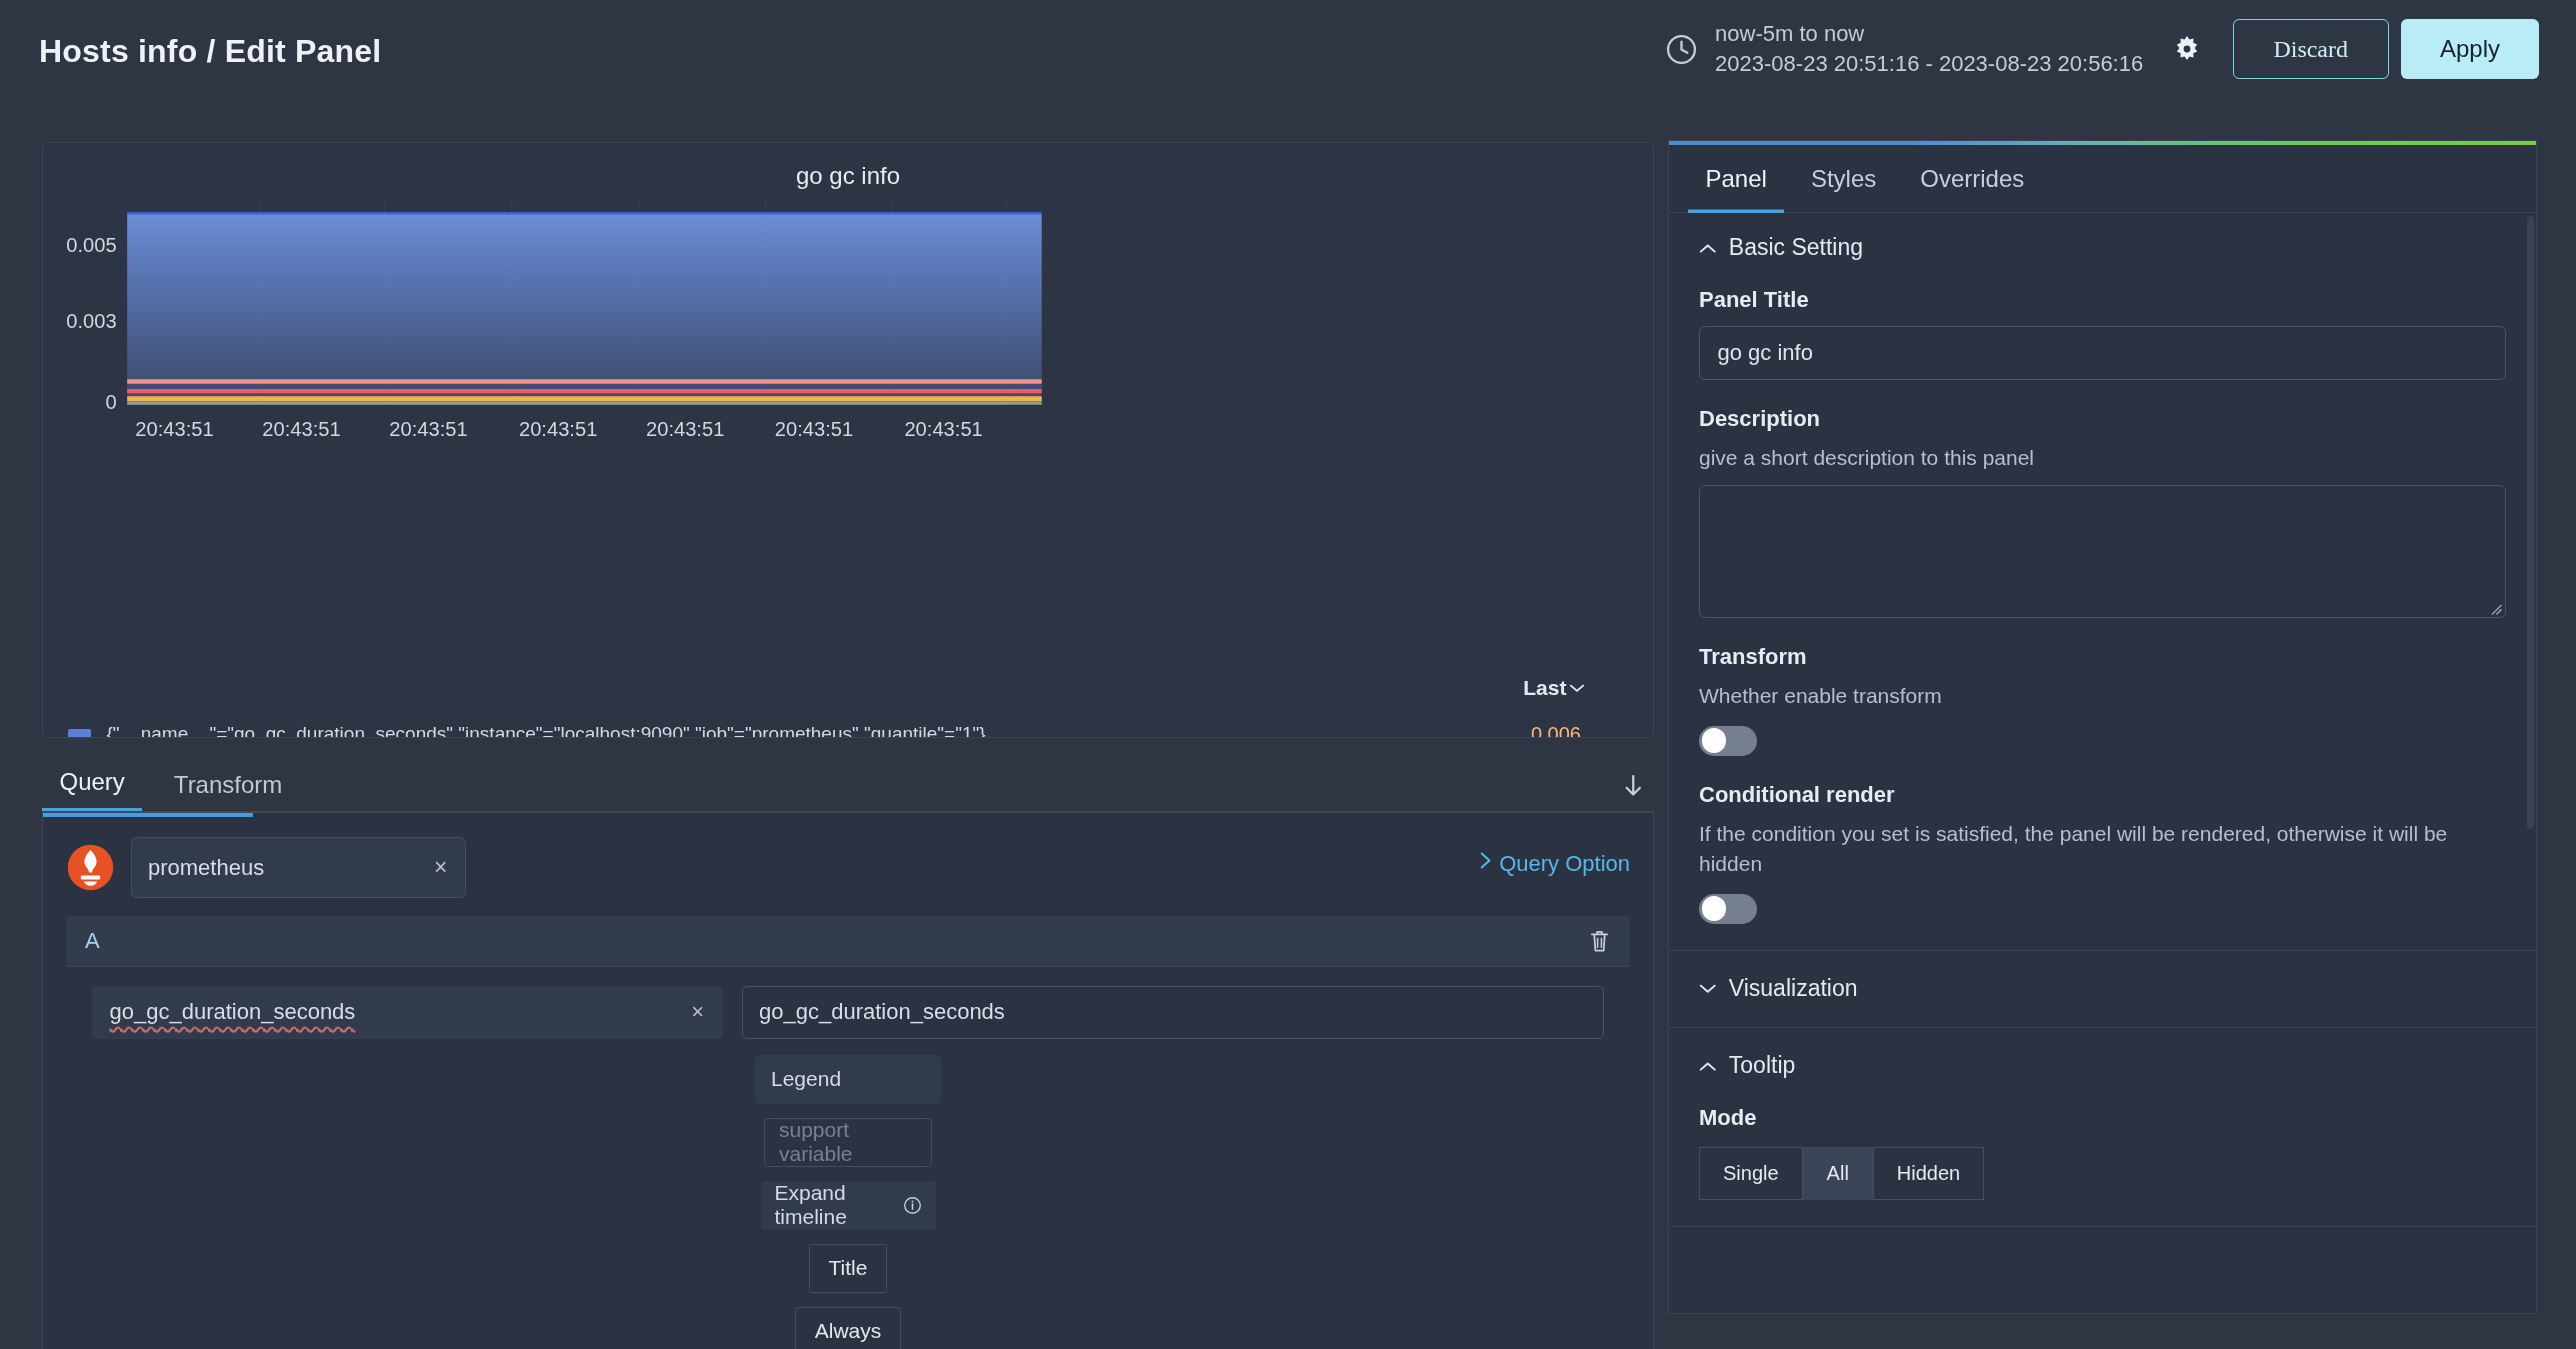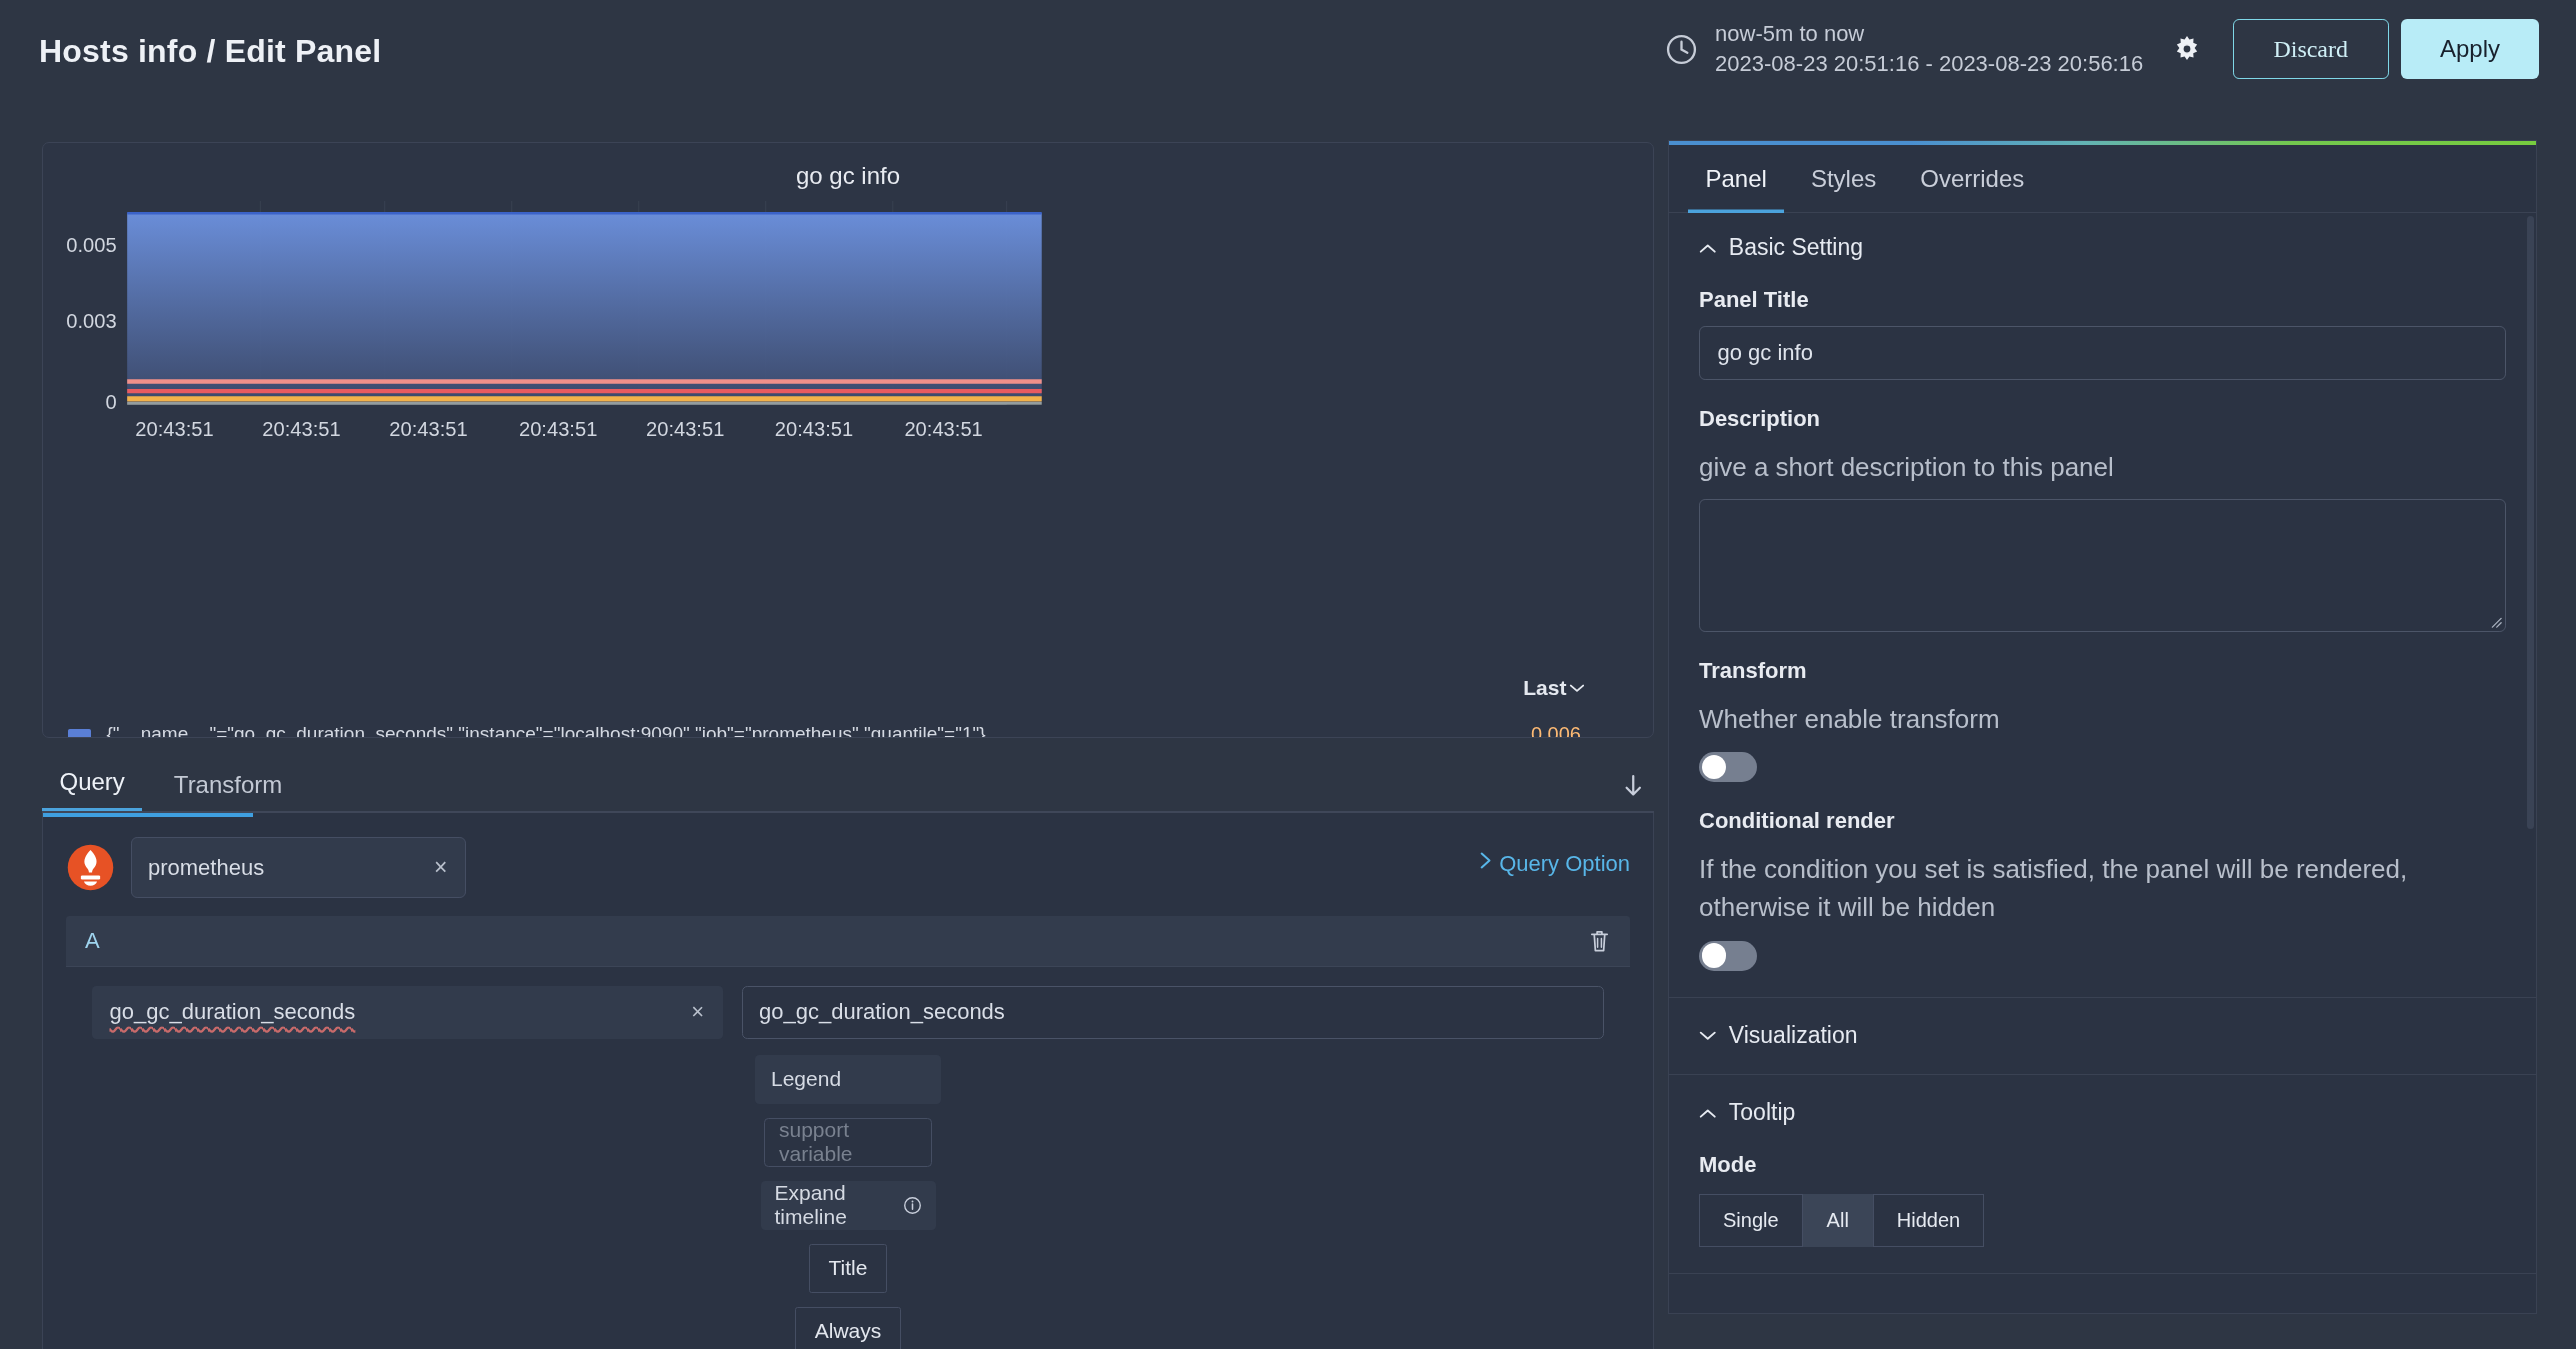--- a/index.html
+++ b/index.html
@@ -211,21 +211,21 @@
   .sb-grad { height: 4.4px; background: linear-gradient(to right,#4a8fd0 0%, #4a8fd0 28%, #63b3b4 48%, #73c84e 72%, #77cc3f 100%); }
   .sb-tabs { display: flex; align-items: center; height: 68px; padding-left: 19px; gap: 9px; border-bottom: 0.9px solid #3a4253; }
   .sb-tab { font-size: 24px; color: #c9ced9; padding: 0 17.5px; height: 68px; display: flex; align-items: center; cursor: pointer; }
   .sb-tab.active { color: #f0f3f8; box-shadow: inset 0 -3.5px 0 0 #4ba3dd; }
 
   .sb-section { border-bottom: 0.9px solid #3a4253; padding: 21px 30px 26px 30px; }
   .sb-sec-head { display: flex; align-items: center; gap: 12.3px; font-size: 23px; color: #e6eaf1; cursor: pointer; }
   .caret { width: 17.5px; height: 12.3px; flex: none; }
 
   .fld-label { font-size: 22px; color: #e8ebf1; font-weight: bold; margin-top: 26px; }
-  .fld-desc { font-size: 26px; color: #b8bfcb; margin-top: 17px; line-height: 1.45; }
+  .fld-desc { font-size: 21px; color: #b8bfcb; margin-top: 11px; line-height: 1.45; }
   .text-input {
     margin-top: 12.3px; width: 100%; height: 54px;
     background: #2b3343; border: 0.9px solid #4c real; border-radius: 6.1px;
   }
   .text-input {
     border: 0.9px solid #4c5568;
     display: flex; align-items: center; padding: 0 17.5px;
     font-size: 22px; color: #dfe4ec;
   }
   .textarea-box {

